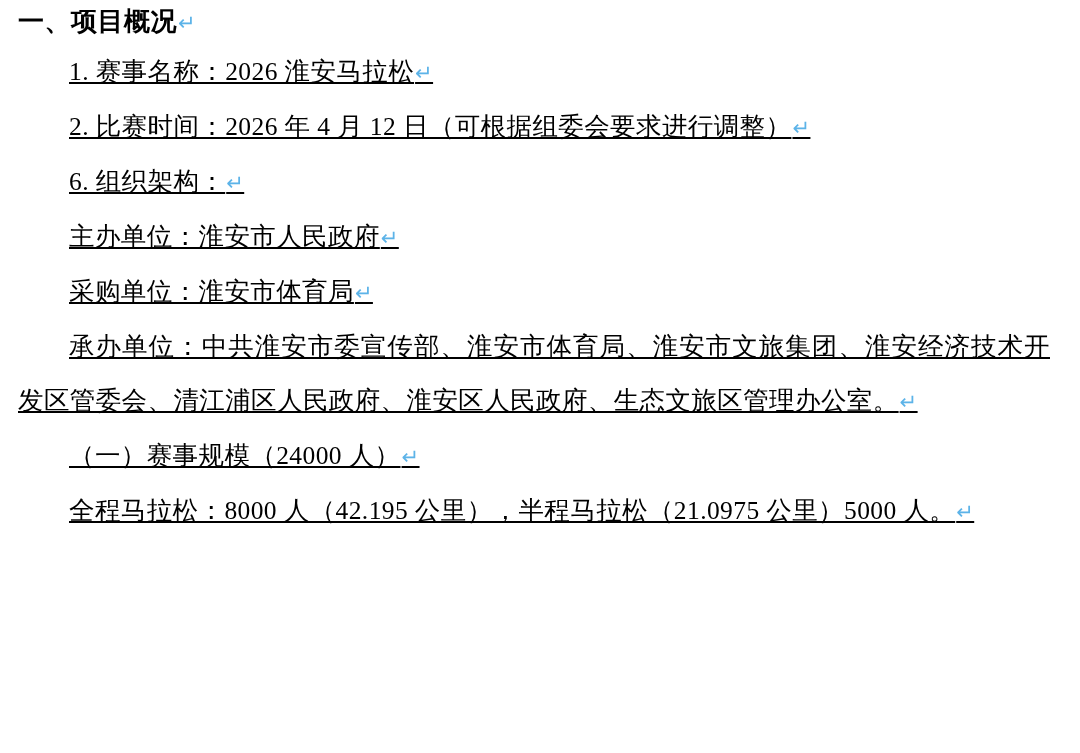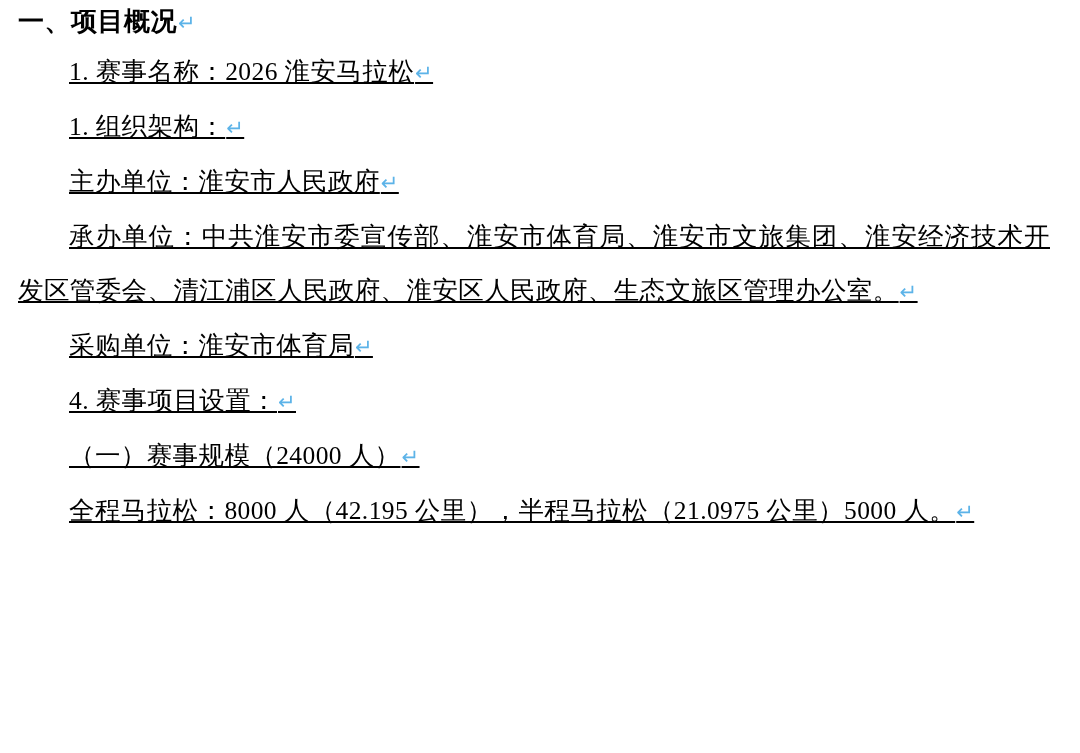--- a/index.html
+++ b/index.html
@@ -58,41 +58,41 @@
   <div class="doc-body">
 
     <div class="para heading">
       <span>一、项目概况</span><span class="pilcrow">↵</span>
     </div>
 
     <div class="para indent">
       <span>1. 赛事名称：2026 淮安马拉松</span><span class="pilcrow">↵</span>
     </div>
 
+    <div class="para indent">
+      <span>2. 比赛时间：2026 年 4 月 12 日（可根据组委会要求进行调整）</span><span class="pilcrow">↵</span>
+    </div>
 
     <div class="para indent">
-      <span>1. 组织架构：</span><span class="pilcrow">↵</span>
+      <span>6. 组织架构：</span><span class="pilcrow">↵</span>
     </div>
 
     <div class="para indent">
       <span>主办单位：淮安市人民政府</span><span class="pilcrow">↵</span>
     </div>
 
     <div class="para indent">
+      <span>采购单位：淮安市体育局</span><span class="pilcrow">↵</span>
+    </div>
+
+    <div class="para indent">
       <span>承办单位：中共淮安市委宣传部、淮安市体育局、淮安市文旅集团、淮安经济技术开发区管委会、清江浦区人民政府、淮安区人民政府、生态文旅区管理办公室。</span><span class="pilcrow">↵</span>
     </div>
 
-    <div class="para indent">
-      <span>采购单位：淮安市体育局</span><span class="pilcrow">↵</span>
-    </div>
 
-
-    <div class="para indent">
-      <span>4. 赛事项目设置：</span><span class="pilcrow">↵</span>
-    </div>
 
     <div class="para indent">
       <span>（一）赛事规模（24000 人）</span><span class="pilcrow">↵</span>
     </div>
 
     <div class="para indent">
       <span>全程马拉松：8000 人（42.195 公里），半程马拉松（21.0975 公里）5000 人。</span><span class="pilcrow">↵</span>
     </div>
 
   </div>

